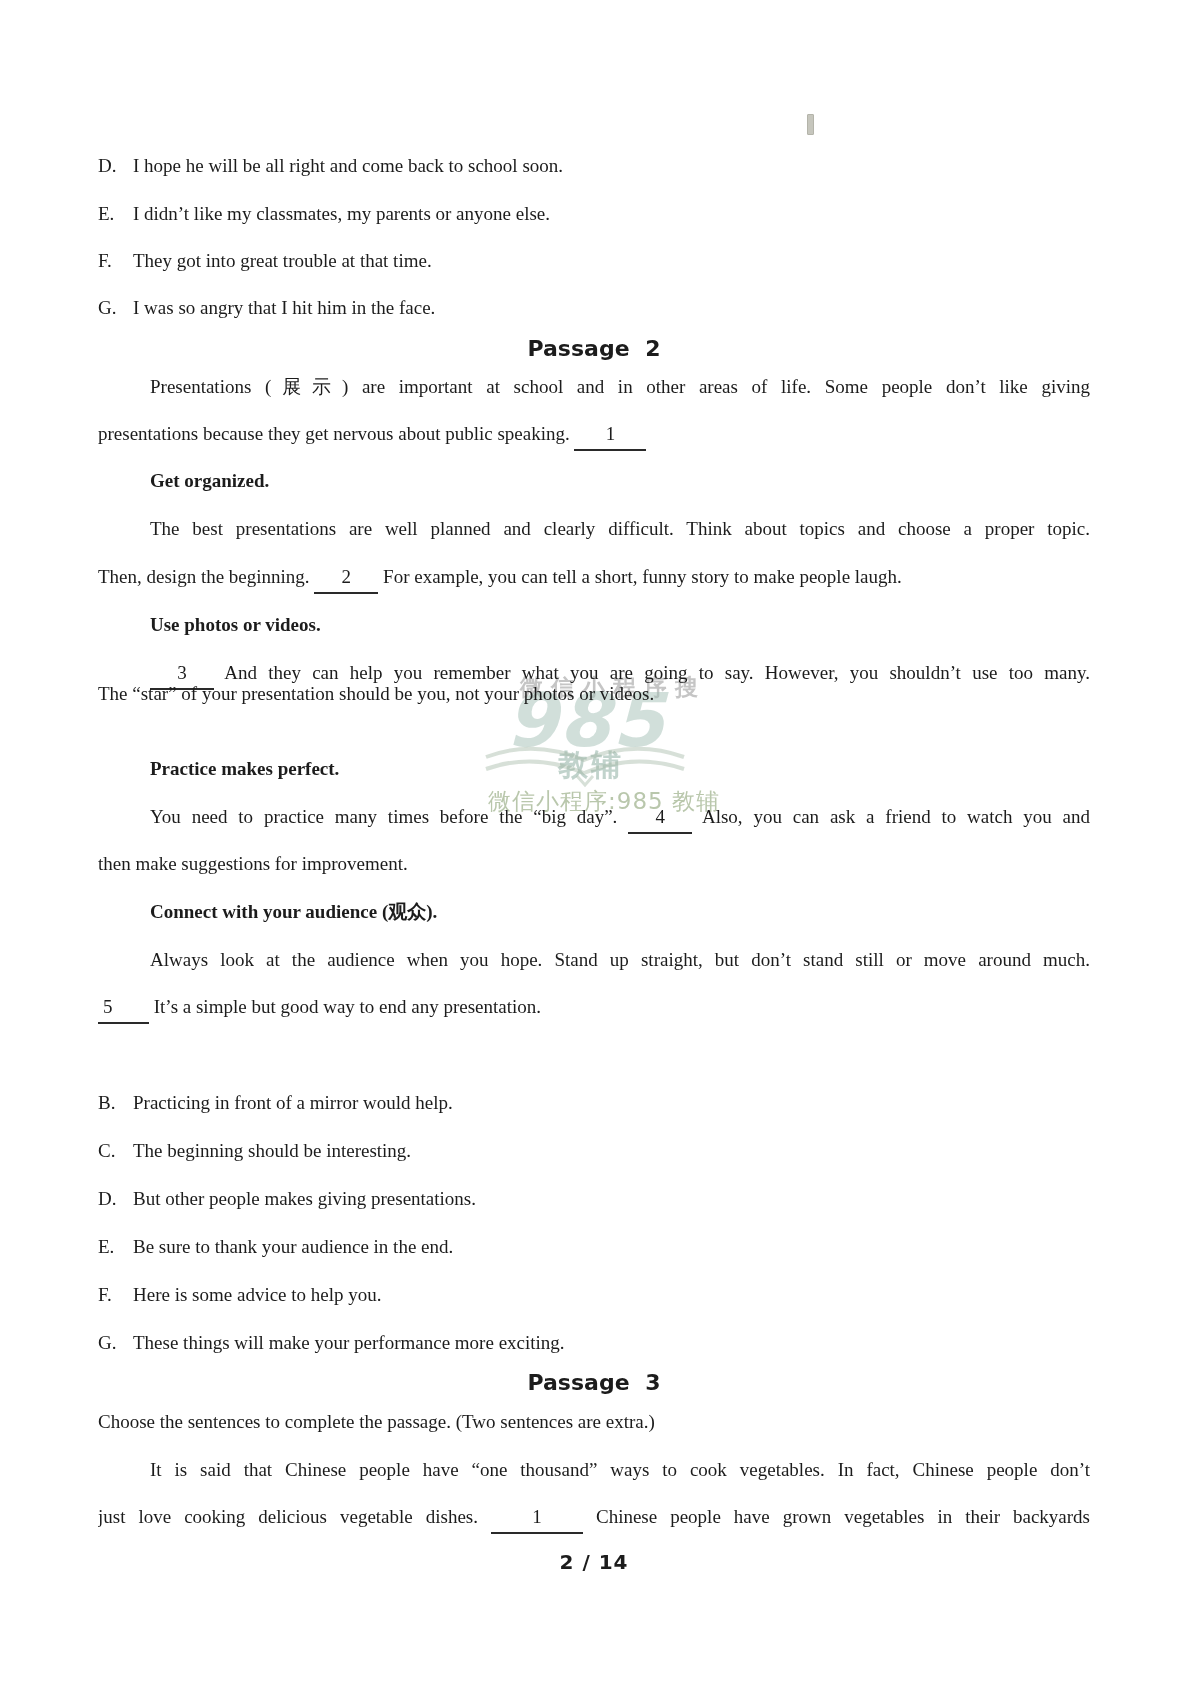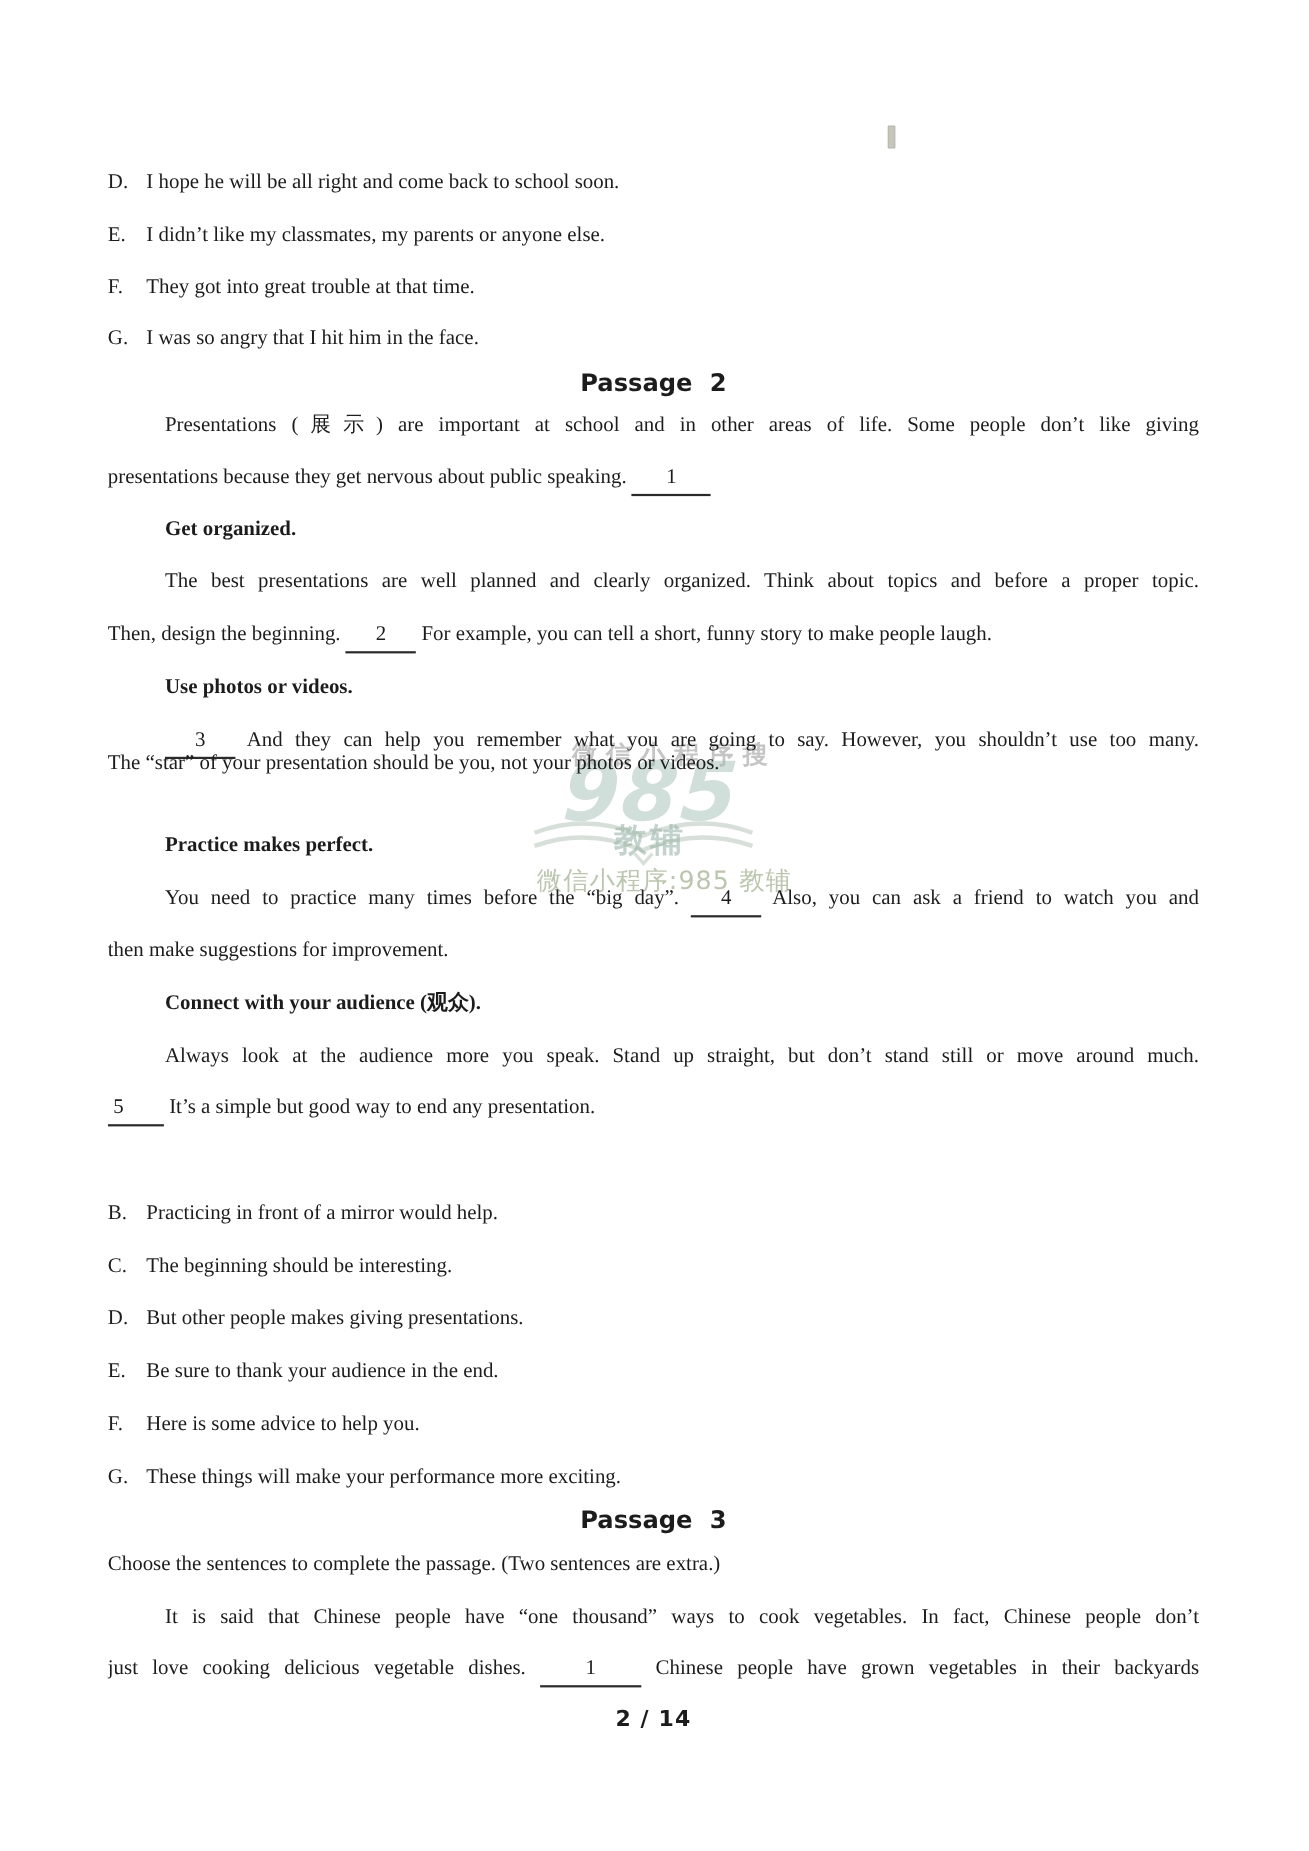--- a/index.html
+++ b/index.html
@@ -104,21 +104,21 @@
   <div class="ln just ind" style="top:363px">
     <span>Presentations (展示) are important at school and in other areas of life. Some people don’t like giving</span>
   </div>
   <div class="ln" style="top:410px">
     <span>presentations because they get nervous about public speaking.</span>
     <span class="blank w72">1</span>
   </div>
 
   <div class="ln sub" style="top:457px">Get organized.</div>
   <div class="ln just ind" style="top:505px">
-    <span>The best presentations are well planned and clearly organized. Think about topics and before a proper topic.</span>
+    <span>The best presentations are well planned and clearly difficult. Think about topics and choose a proper topic.</span>
   </div>
   <div class="ln" style="top:553px">
     <span>Then, design the beginning.</span>
     <span class="blank w64">2</span>
     <span>For example, you can tell a short, funny story to make people laugh.</span>
   </div>
 
   <div class="ln sub" style="top:601px">Use photos or videos.</div>
   <div class="ln just ind" style="top:649px">
     <span class="blank w64">3</span>
@@ -133,21 +133,21 @@
     <span>You need to practice many times before the “big day”.</span>
     <span class="blank w64">4</span>
     <span>Also, you can ask a friend to watch you and</span>
   </div>
   <div class="ln" style="top:840px">
     <span>then make suggestions for improvement.</span>
   </div>
 
   <div class="ln sub" style="top:888px">Connect with your audience (观众).</div>
   <div class="ln just ind" style="top:936px">
-    <span>Always look at the audience more you speak. Stand up straight, but don’t stand still or move around much.</span>
+    <span>Always look at the audience when you hope. Stand up straight, but don’t stand still or move around much.</span>
   </div>
   <div class="ln" style="top:983px">
     <span class="blank w44">5</span>
     <span>It’s a simple but good way to end any presentation.</span>
   </div>
 
   <div class="ln" style="top:1079px">
     <span class="lab">B.</span><span>Practicing in front of a mirror would help.</span>
   </div>
   <div class="ln" style="top:1127px">

